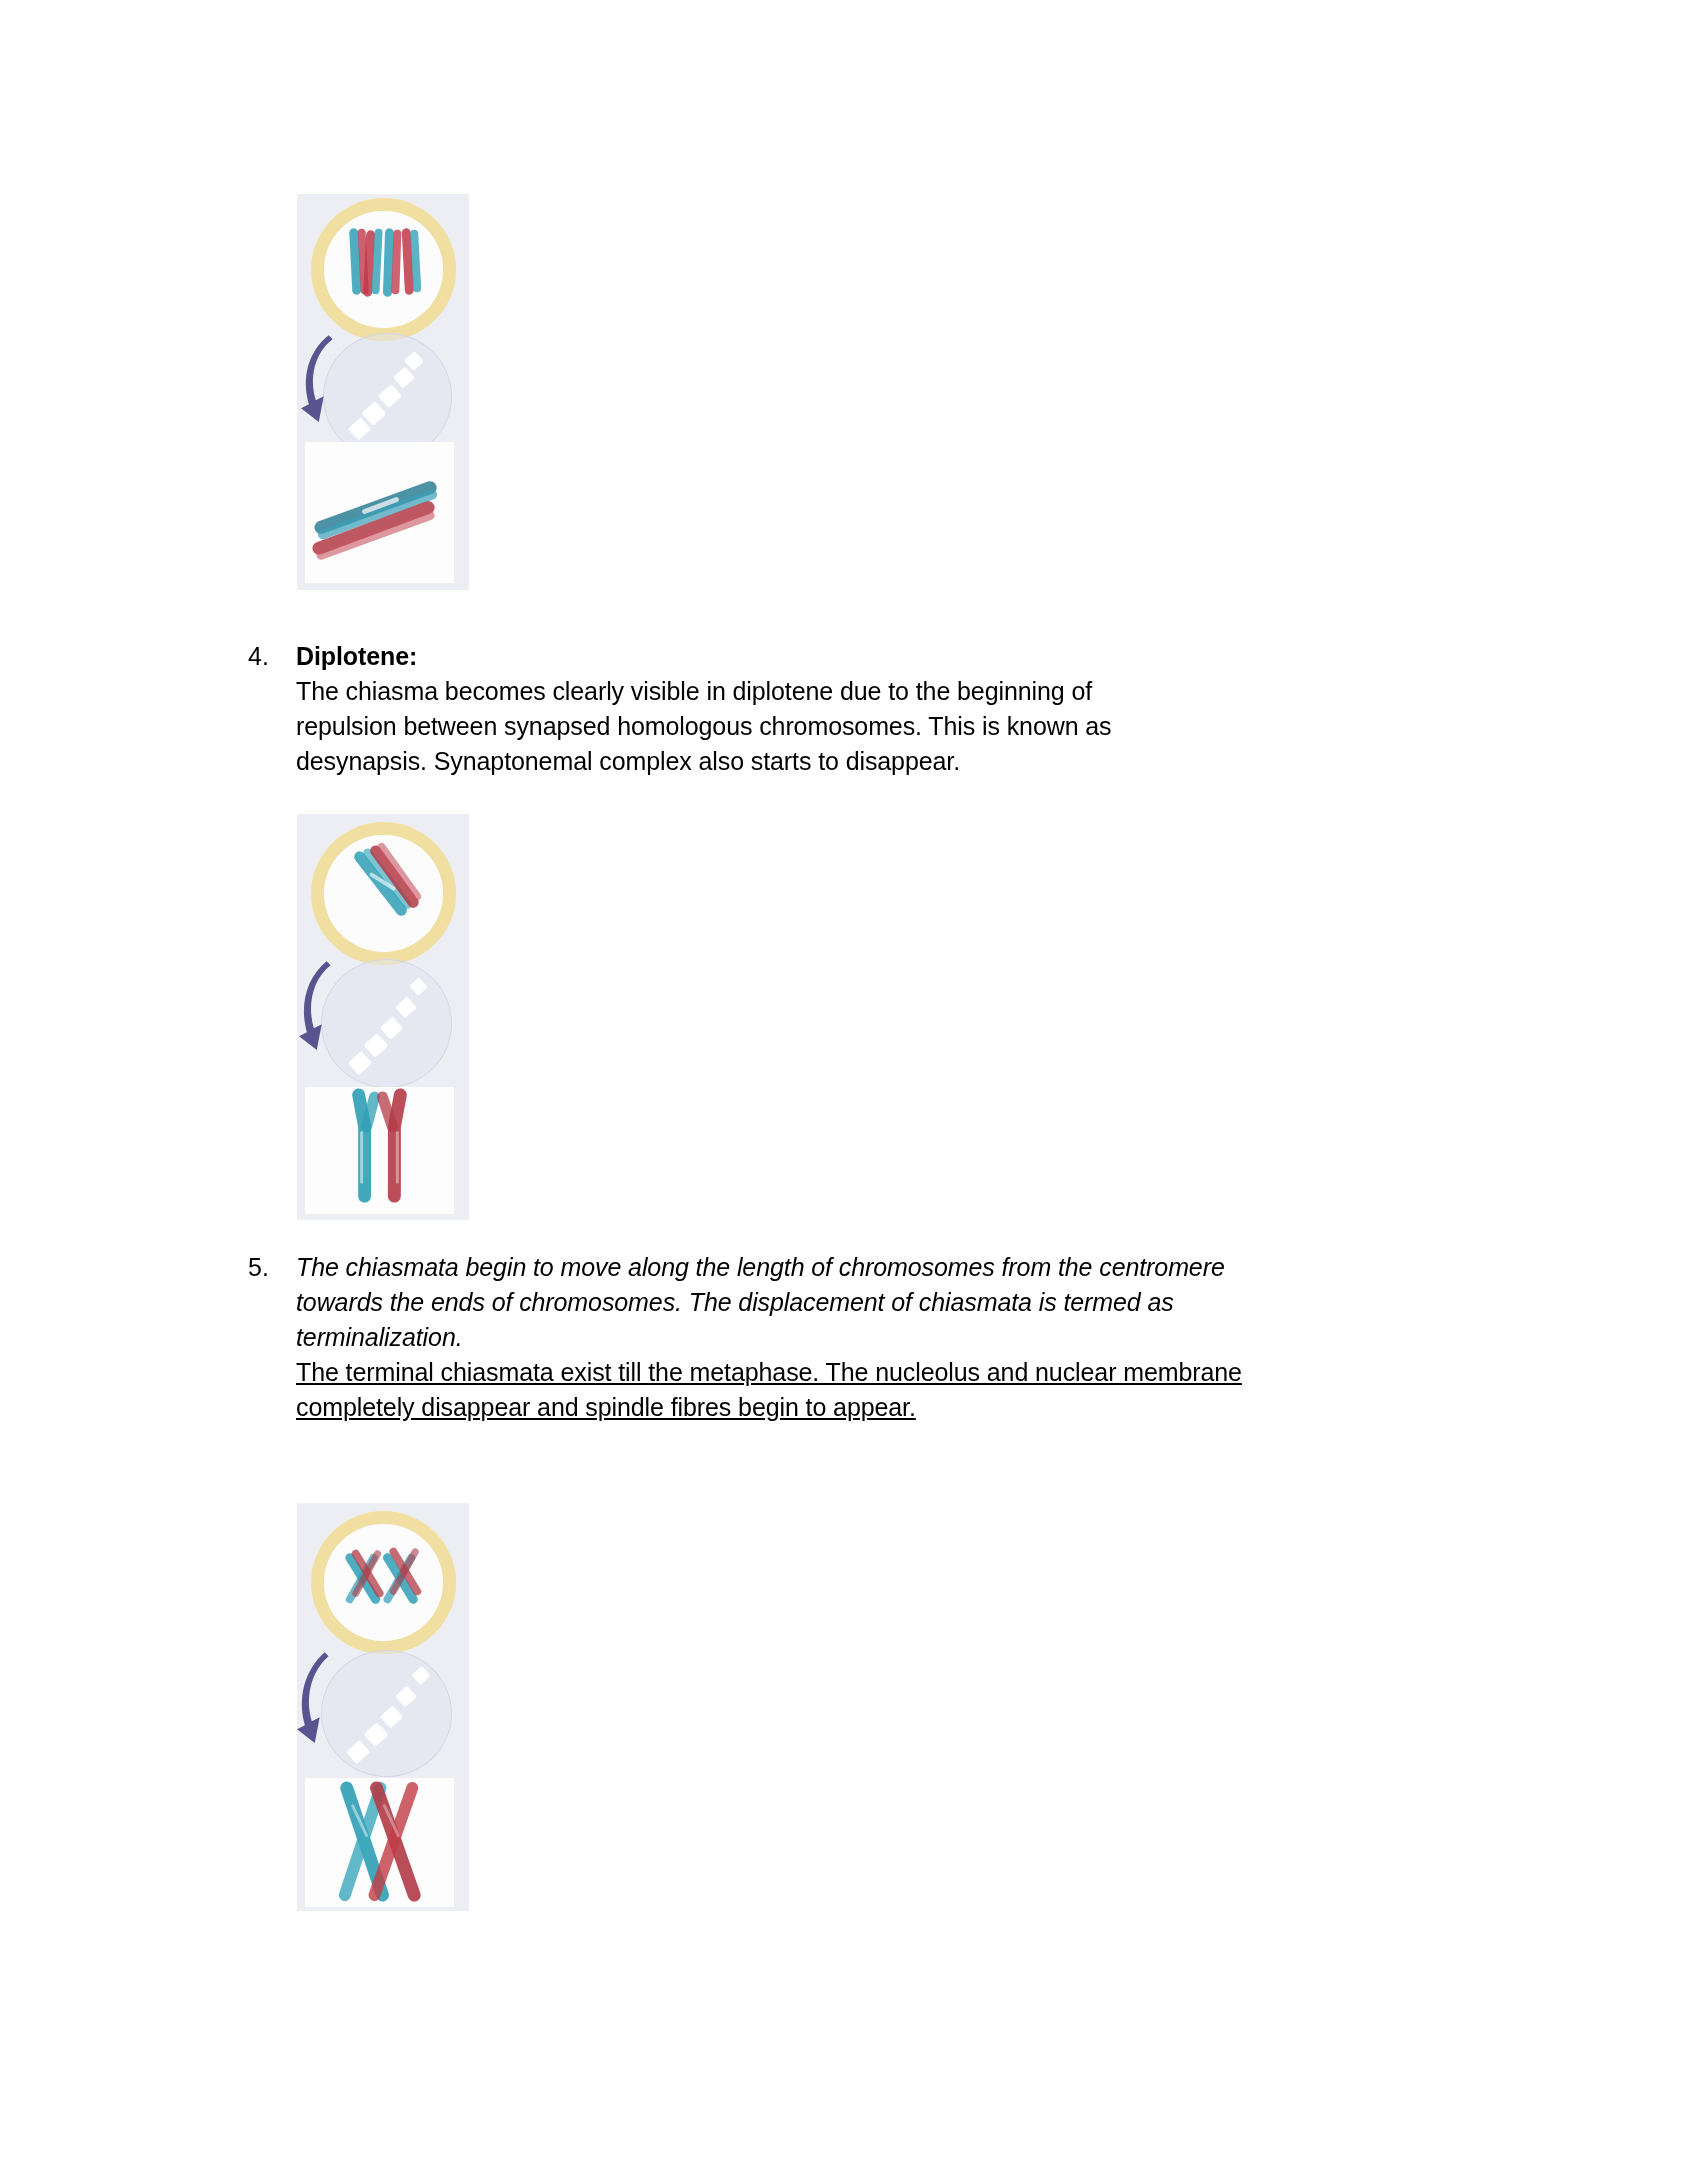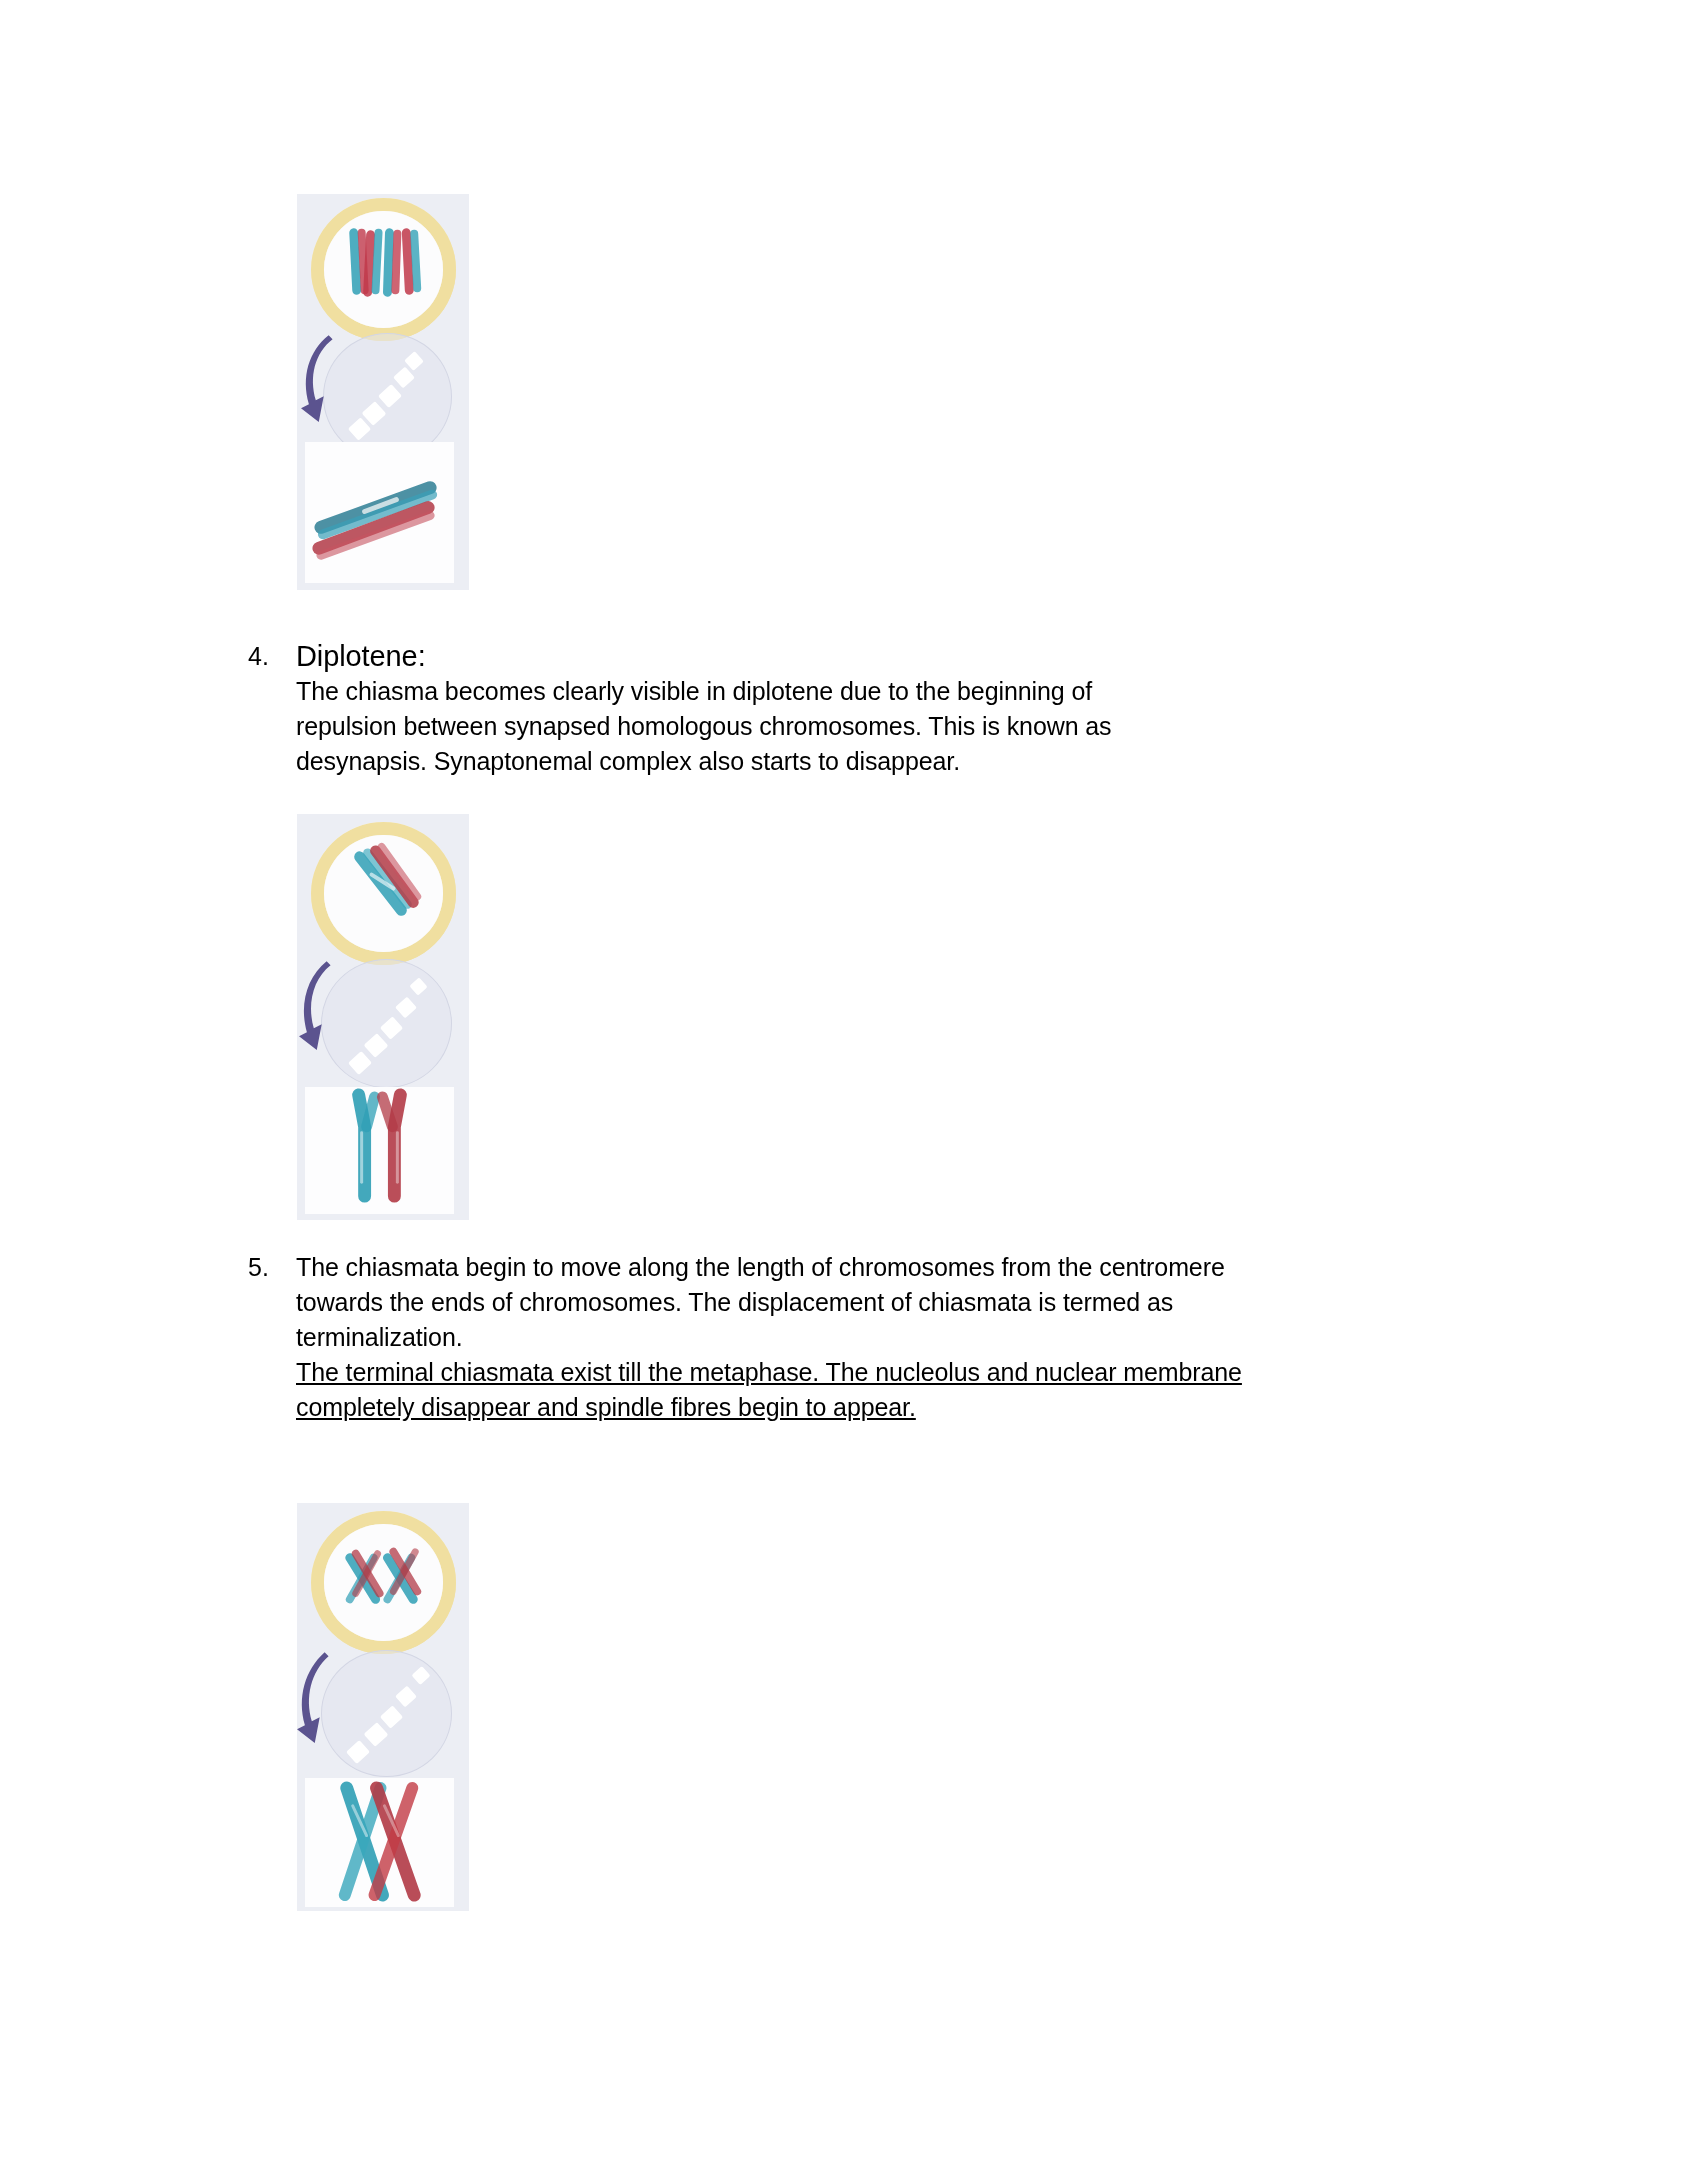--- a/index.html
+++ b/index.html
@@ -106,22 +106,22 @@
     left: 0;
     top: 0;
     font-size: 25px;
     line-height: 35px;
     color: #000;
   }
   .body-text {
     margin-left: 48px;
   }
   .heading {
-    font-weight: normal;
-    font-size: 29px;
+    font-weight: bold;
+    font-size: 25px;
     line-height: 35px;
     letter-spacing: -0.1px;
   }
   .para {
     font-size: 25px;
     line-height: 35px;
     letter-spacing: -0.1px;
     max-width: 871px;
   }
 </style>
@@ -236,21 +236,21 @@
           </g>
         </svg>
       </div>
 
     </div>
   </div>
 
   <div class="list-item" style="left:248px; top:1250px; width:1040px;">
     <span class="marker">5.</span>
     <div class="body-text">
-      <div class="para" style="max-width:1000px;">The chiasmata begin to move along the length of chromosomes from the centromere towards the ends of chromosomes. The displacement of chiasmata is termed as terminalization.</div>
+      <div class="para" style="max-width:1000px;font-style:italic;">The chiasmata begin to move along the length of chromosomes from the centromere towards the ends of chromosomes. The displacement of chiasmata is termed as terminalization.</div>
       <div class="para" style="max-width:1000px;text-decoration:underline;">The terminal chiasmata exist till the metaphase. The nucleolus and nuclear membrane completely disappear and spindle fibres begin to appear.</div>
     </div>
   </div>
 
   <div class="figure" style="left:297px; top:1503px; width:172px; height:408px;">
     <div class="fig-inner">
 
       <div class="nucleus" style="left:14px; top:8px; width:145px; height:143px;">
         <div class="nuc-content">
           <svg width="119" height="117" viewBox="0 0 120 118" style="position:absolute;left:0;top:0;">

